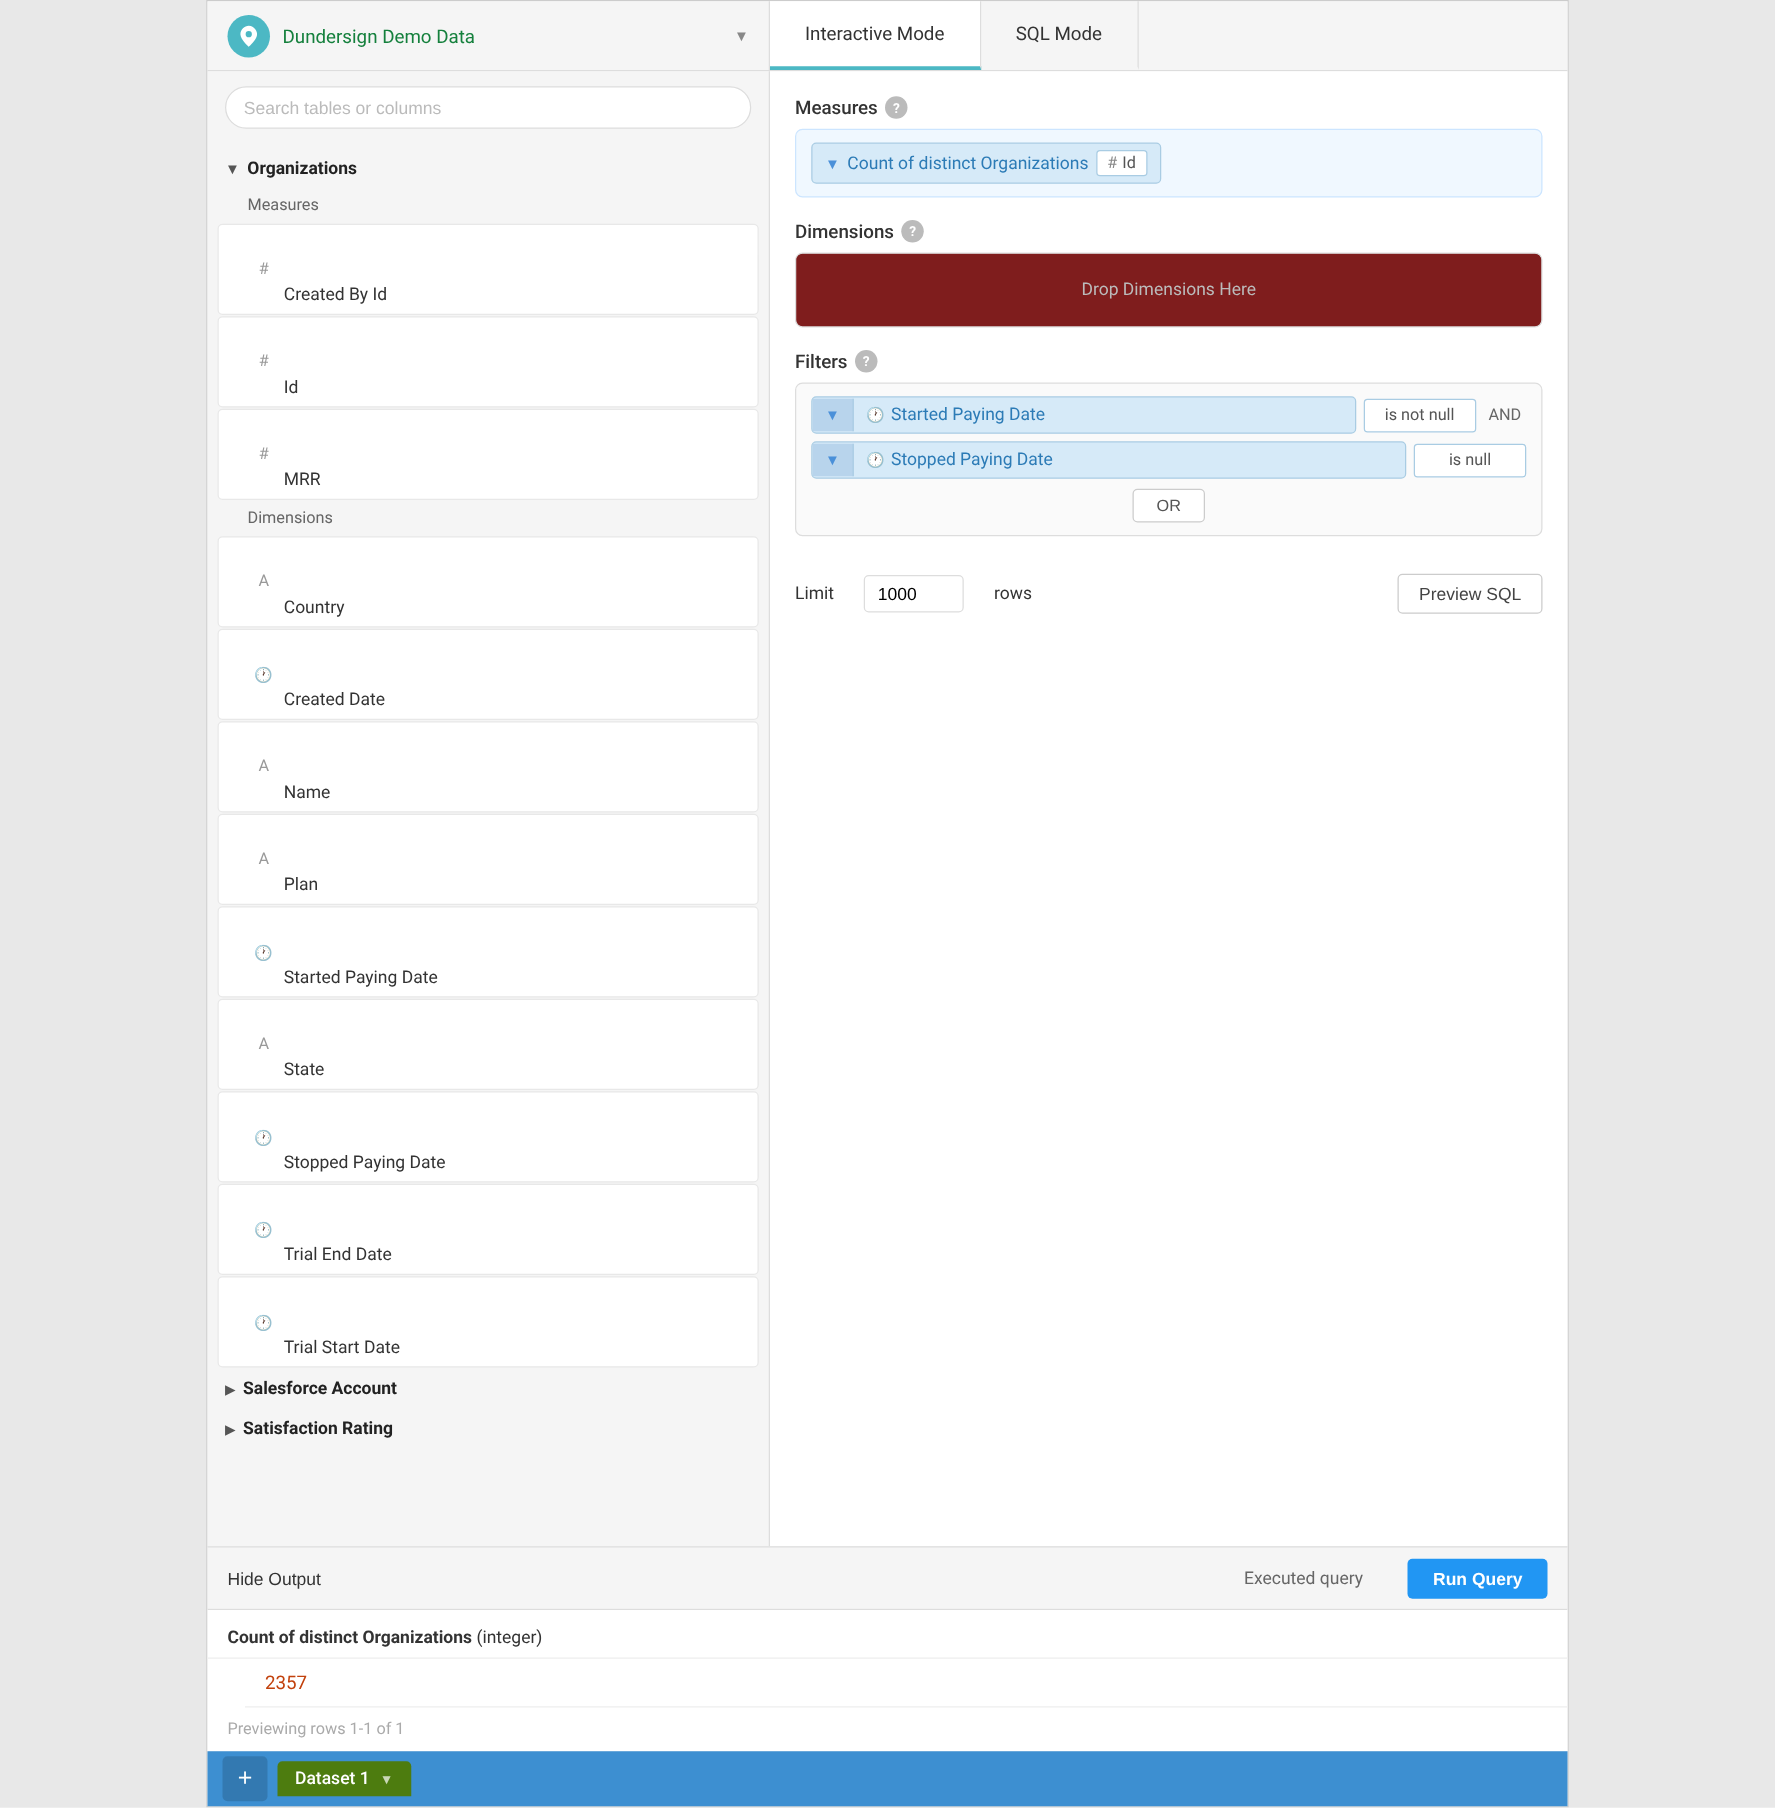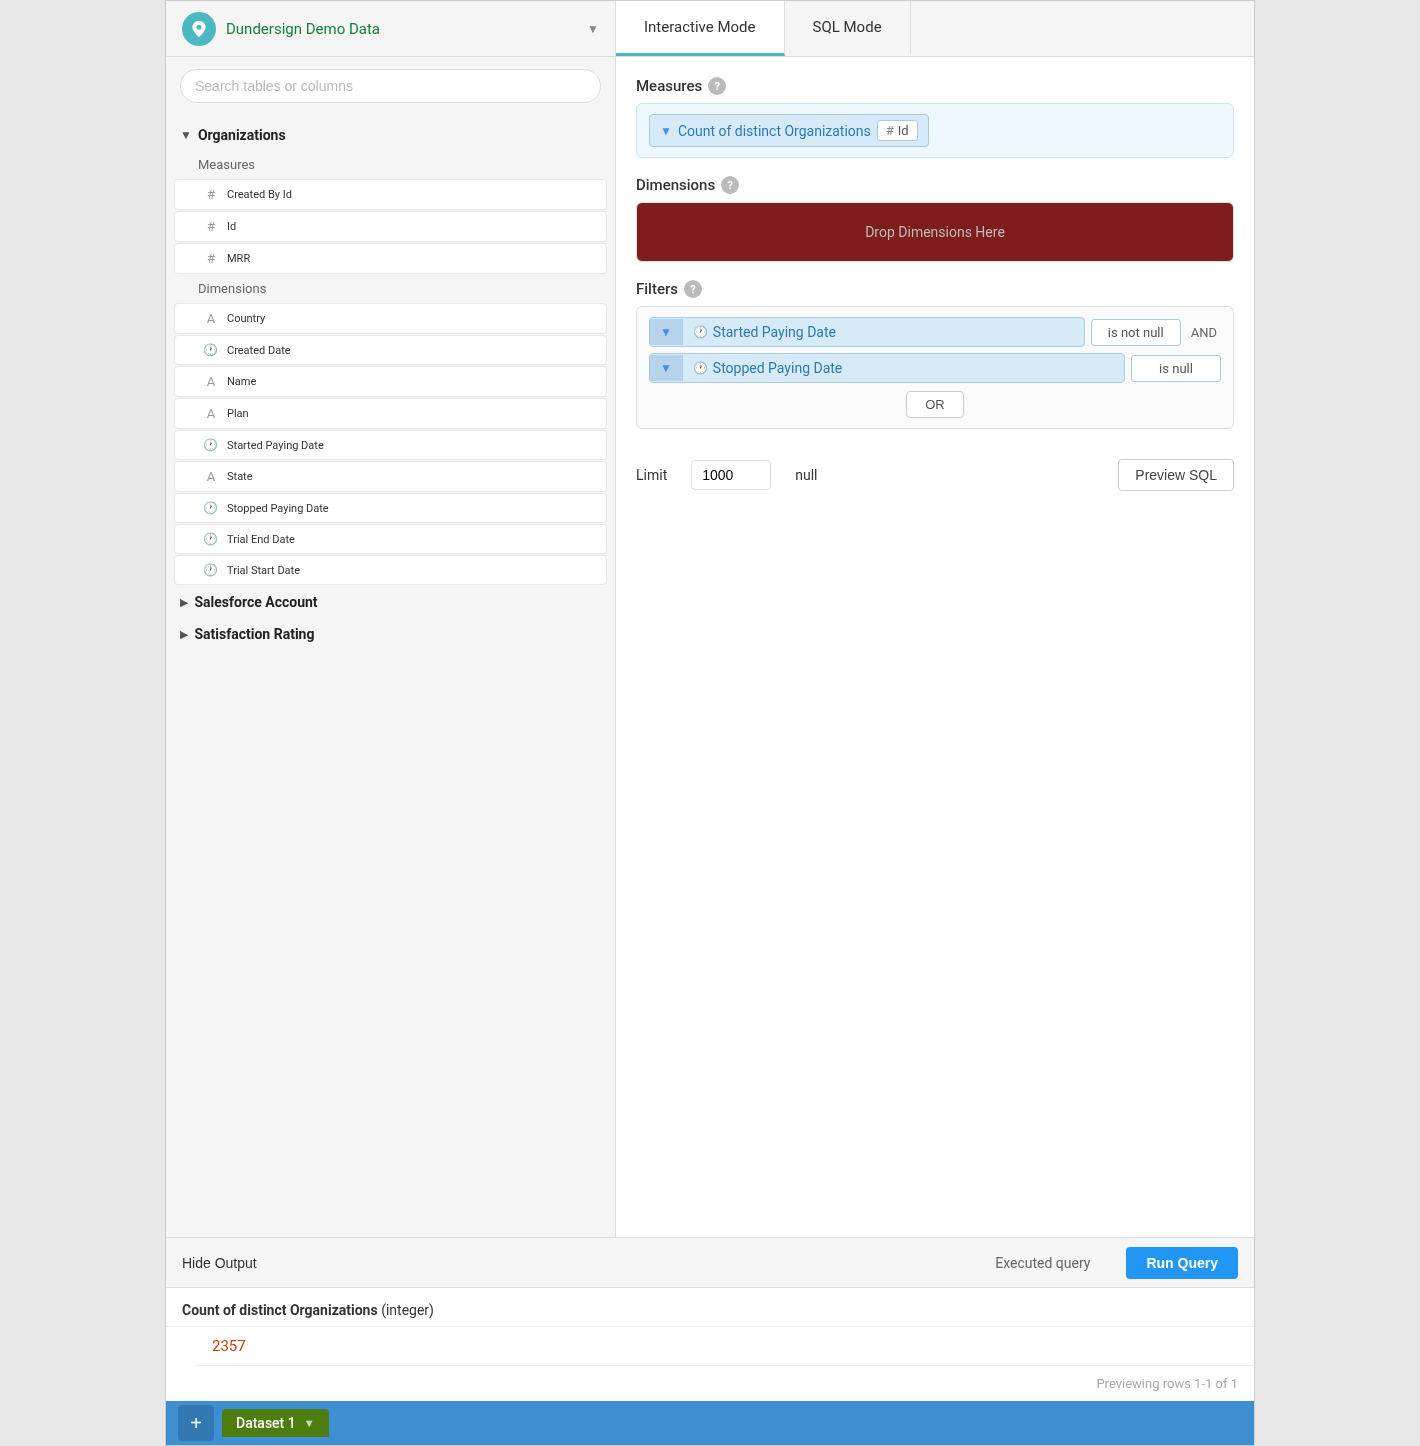--- a/index.html
+++ b/index.html
@@ -148,22 +148,23 @@
       font-size: 13px;
       color: #999;
       width: 16px;
       text-align: center;
       flex-shrink: 0;
     }
     .field-type-icon.clock {
       font-size: 12px;
     }
     .field-name {
-      font-size: 11px;
-      color: #333;
+      font-size: 14px;
+      color: #333;
+      margin-top: 41px;
     }
     .collapsed-section {
       display: flex;
       align-items: center;
       padding: 8px 14px;
       gap: 6px;
       cursor: pointer;
     }
     .collapsed-section .chevron-right {
       font-size: 11px;
@@ -428,21 +429,21 @@
     .results-header strong { font-weight: 700; }
     .results-value {
       padding: 10px 16px;
       font-size: 15px;
       color: #c2410c;
       border-bottom: 1px solid #eee;
       margin-left: 30px;
     }
     .results-footer {
       padding: 10px 16px;
-      text-align: right;
+      text-align: left;
       font-size: 13px;
       color: #aaa;
     }
 
     
     .dataset-bar {
       background: #3d8fd1;
       height: 44px;
       display: flex;
       align-items: center;
@@ -653,21 +654,21 @@
 
           <div class="or-button-row">
             <button class="or-button">OR</button>
           </div>
         </div>
       </div>
 
       <div class="limit-row">
         <span class="limit-label">Limit</span>
         <input class="limit-input" type="text" value="1000" style="">
-        <span class="rows-label">null</span>
+        <span class="rows-label">rows</span>
         <button class="preview-sql-btn">Preview SQL</button>
       </div>
 
     </div>
   </div>
 
   <div class="bottom-bar">
     <button class="hide-output-btn">Hide Output</button>
     <span class="executed-query-label">Executed query</span>
     <button class="run-query-btn">Run Query</button>

